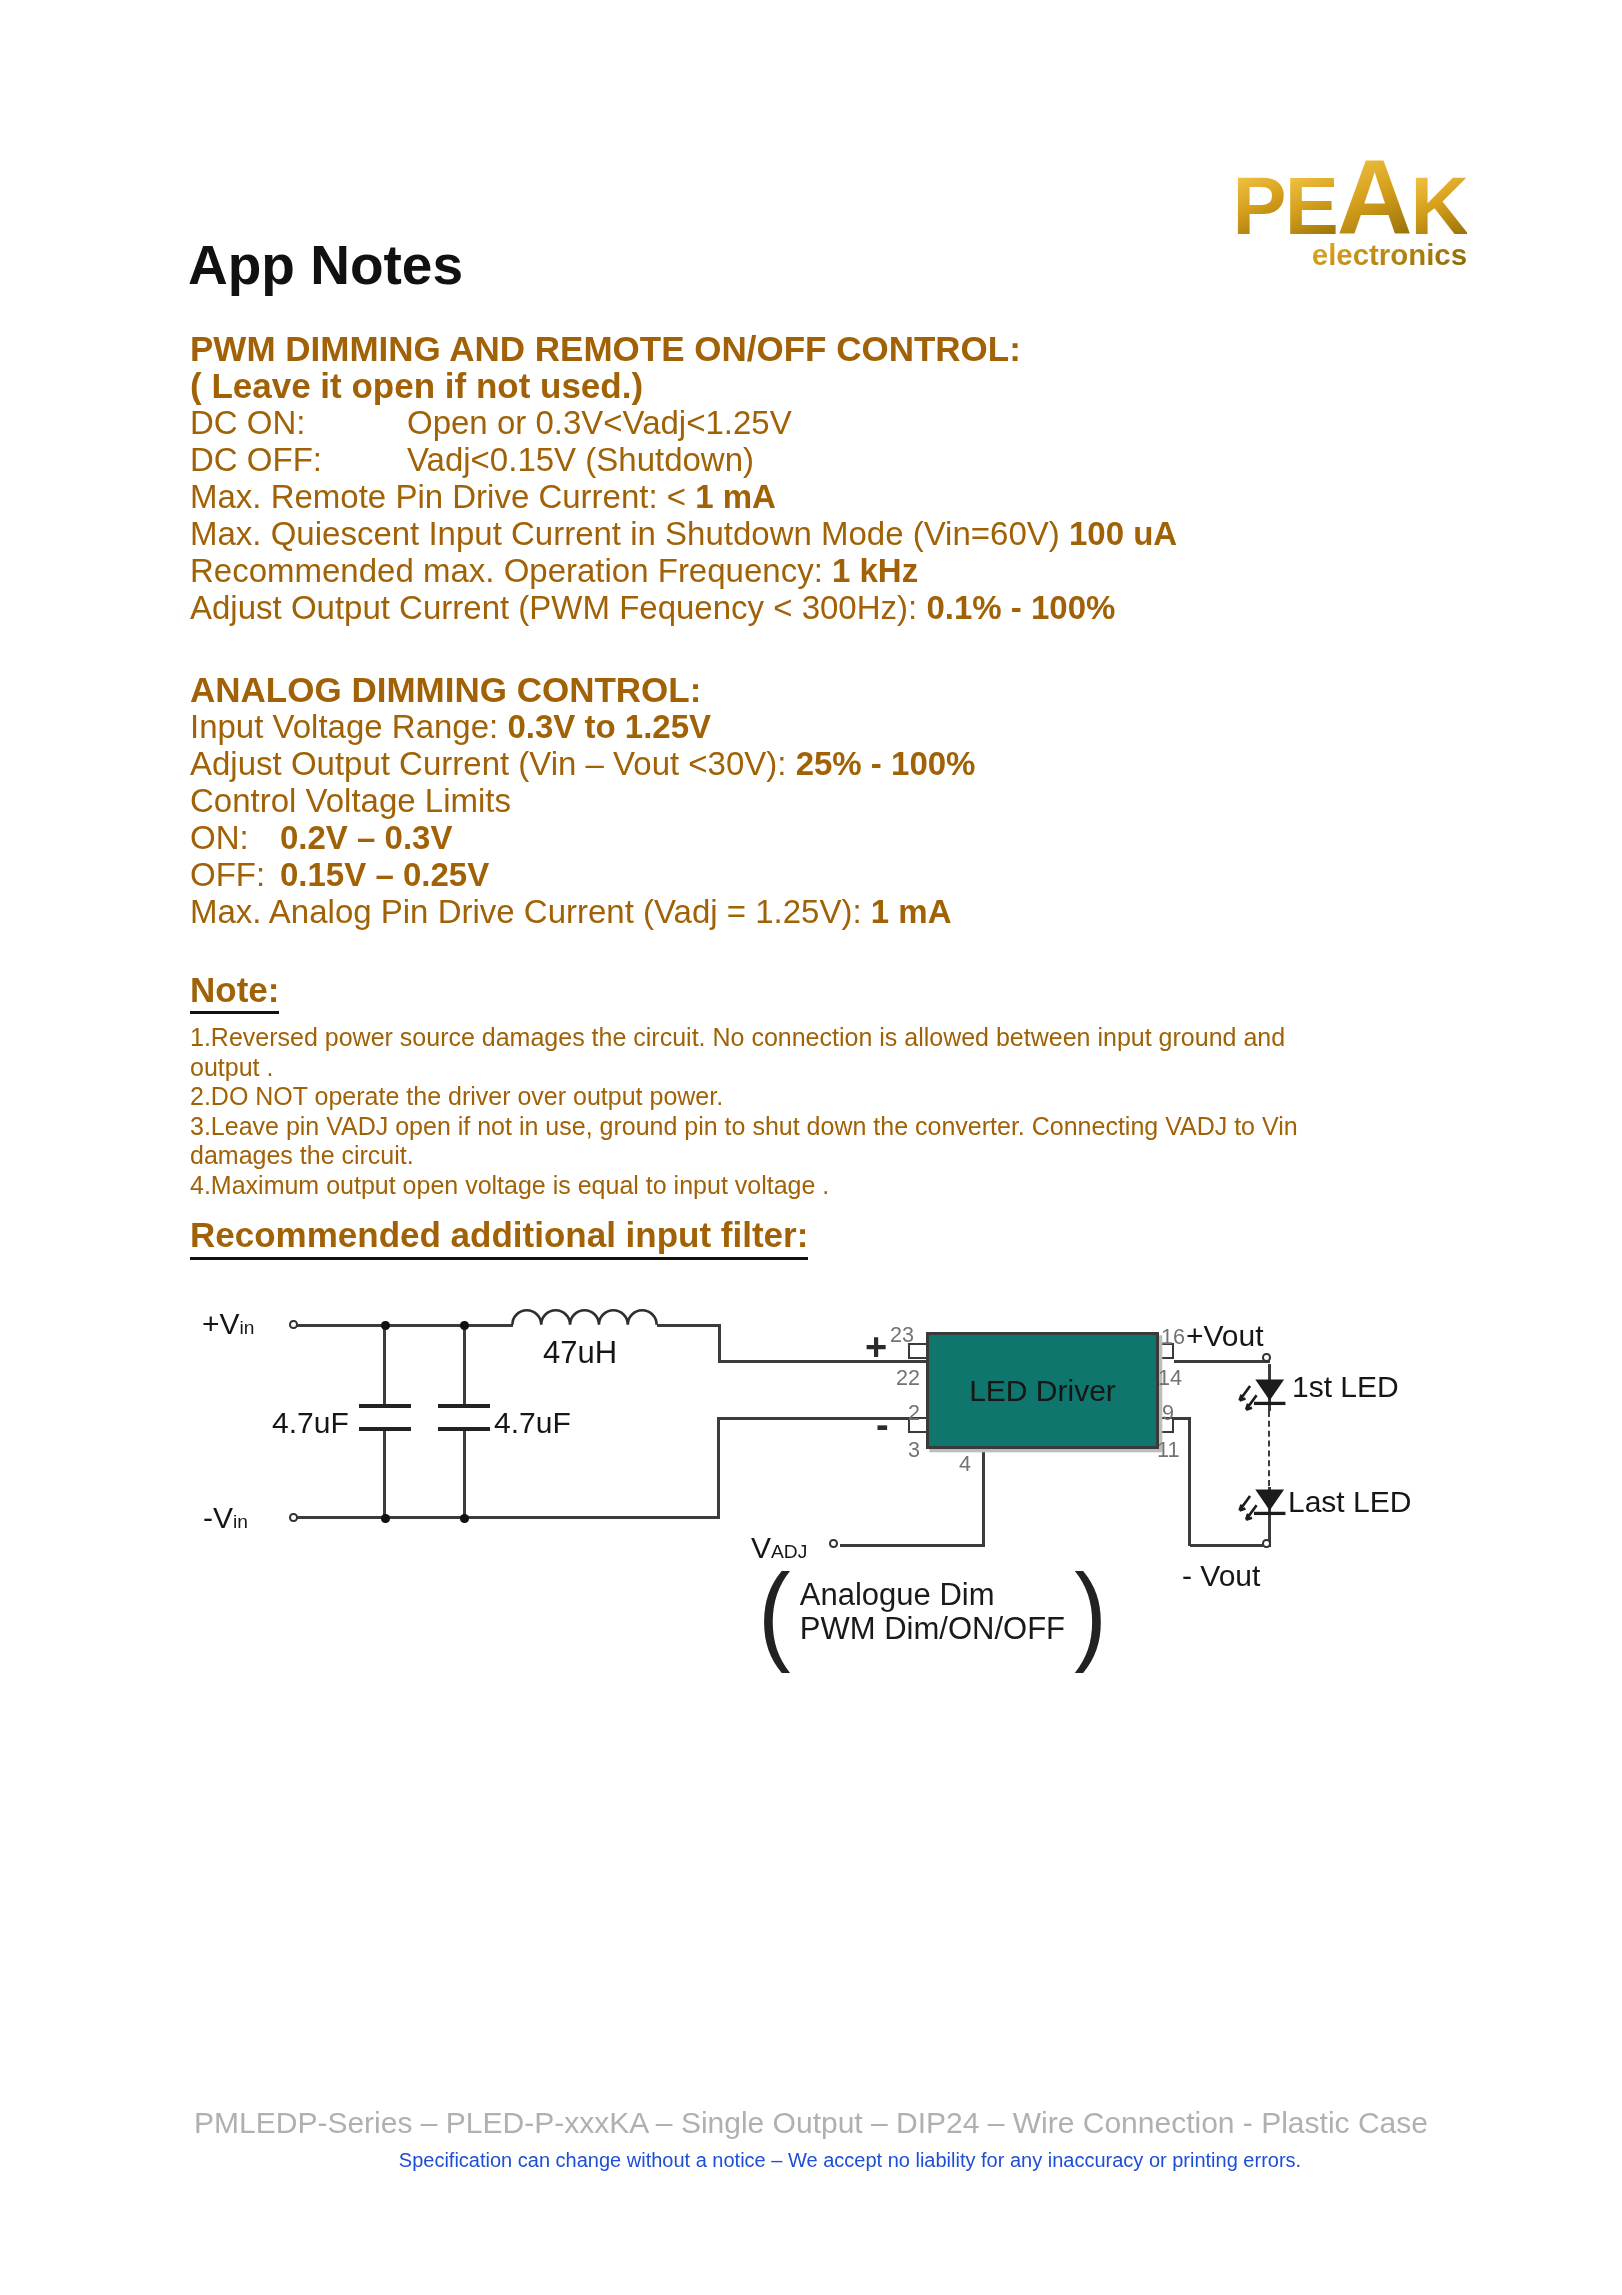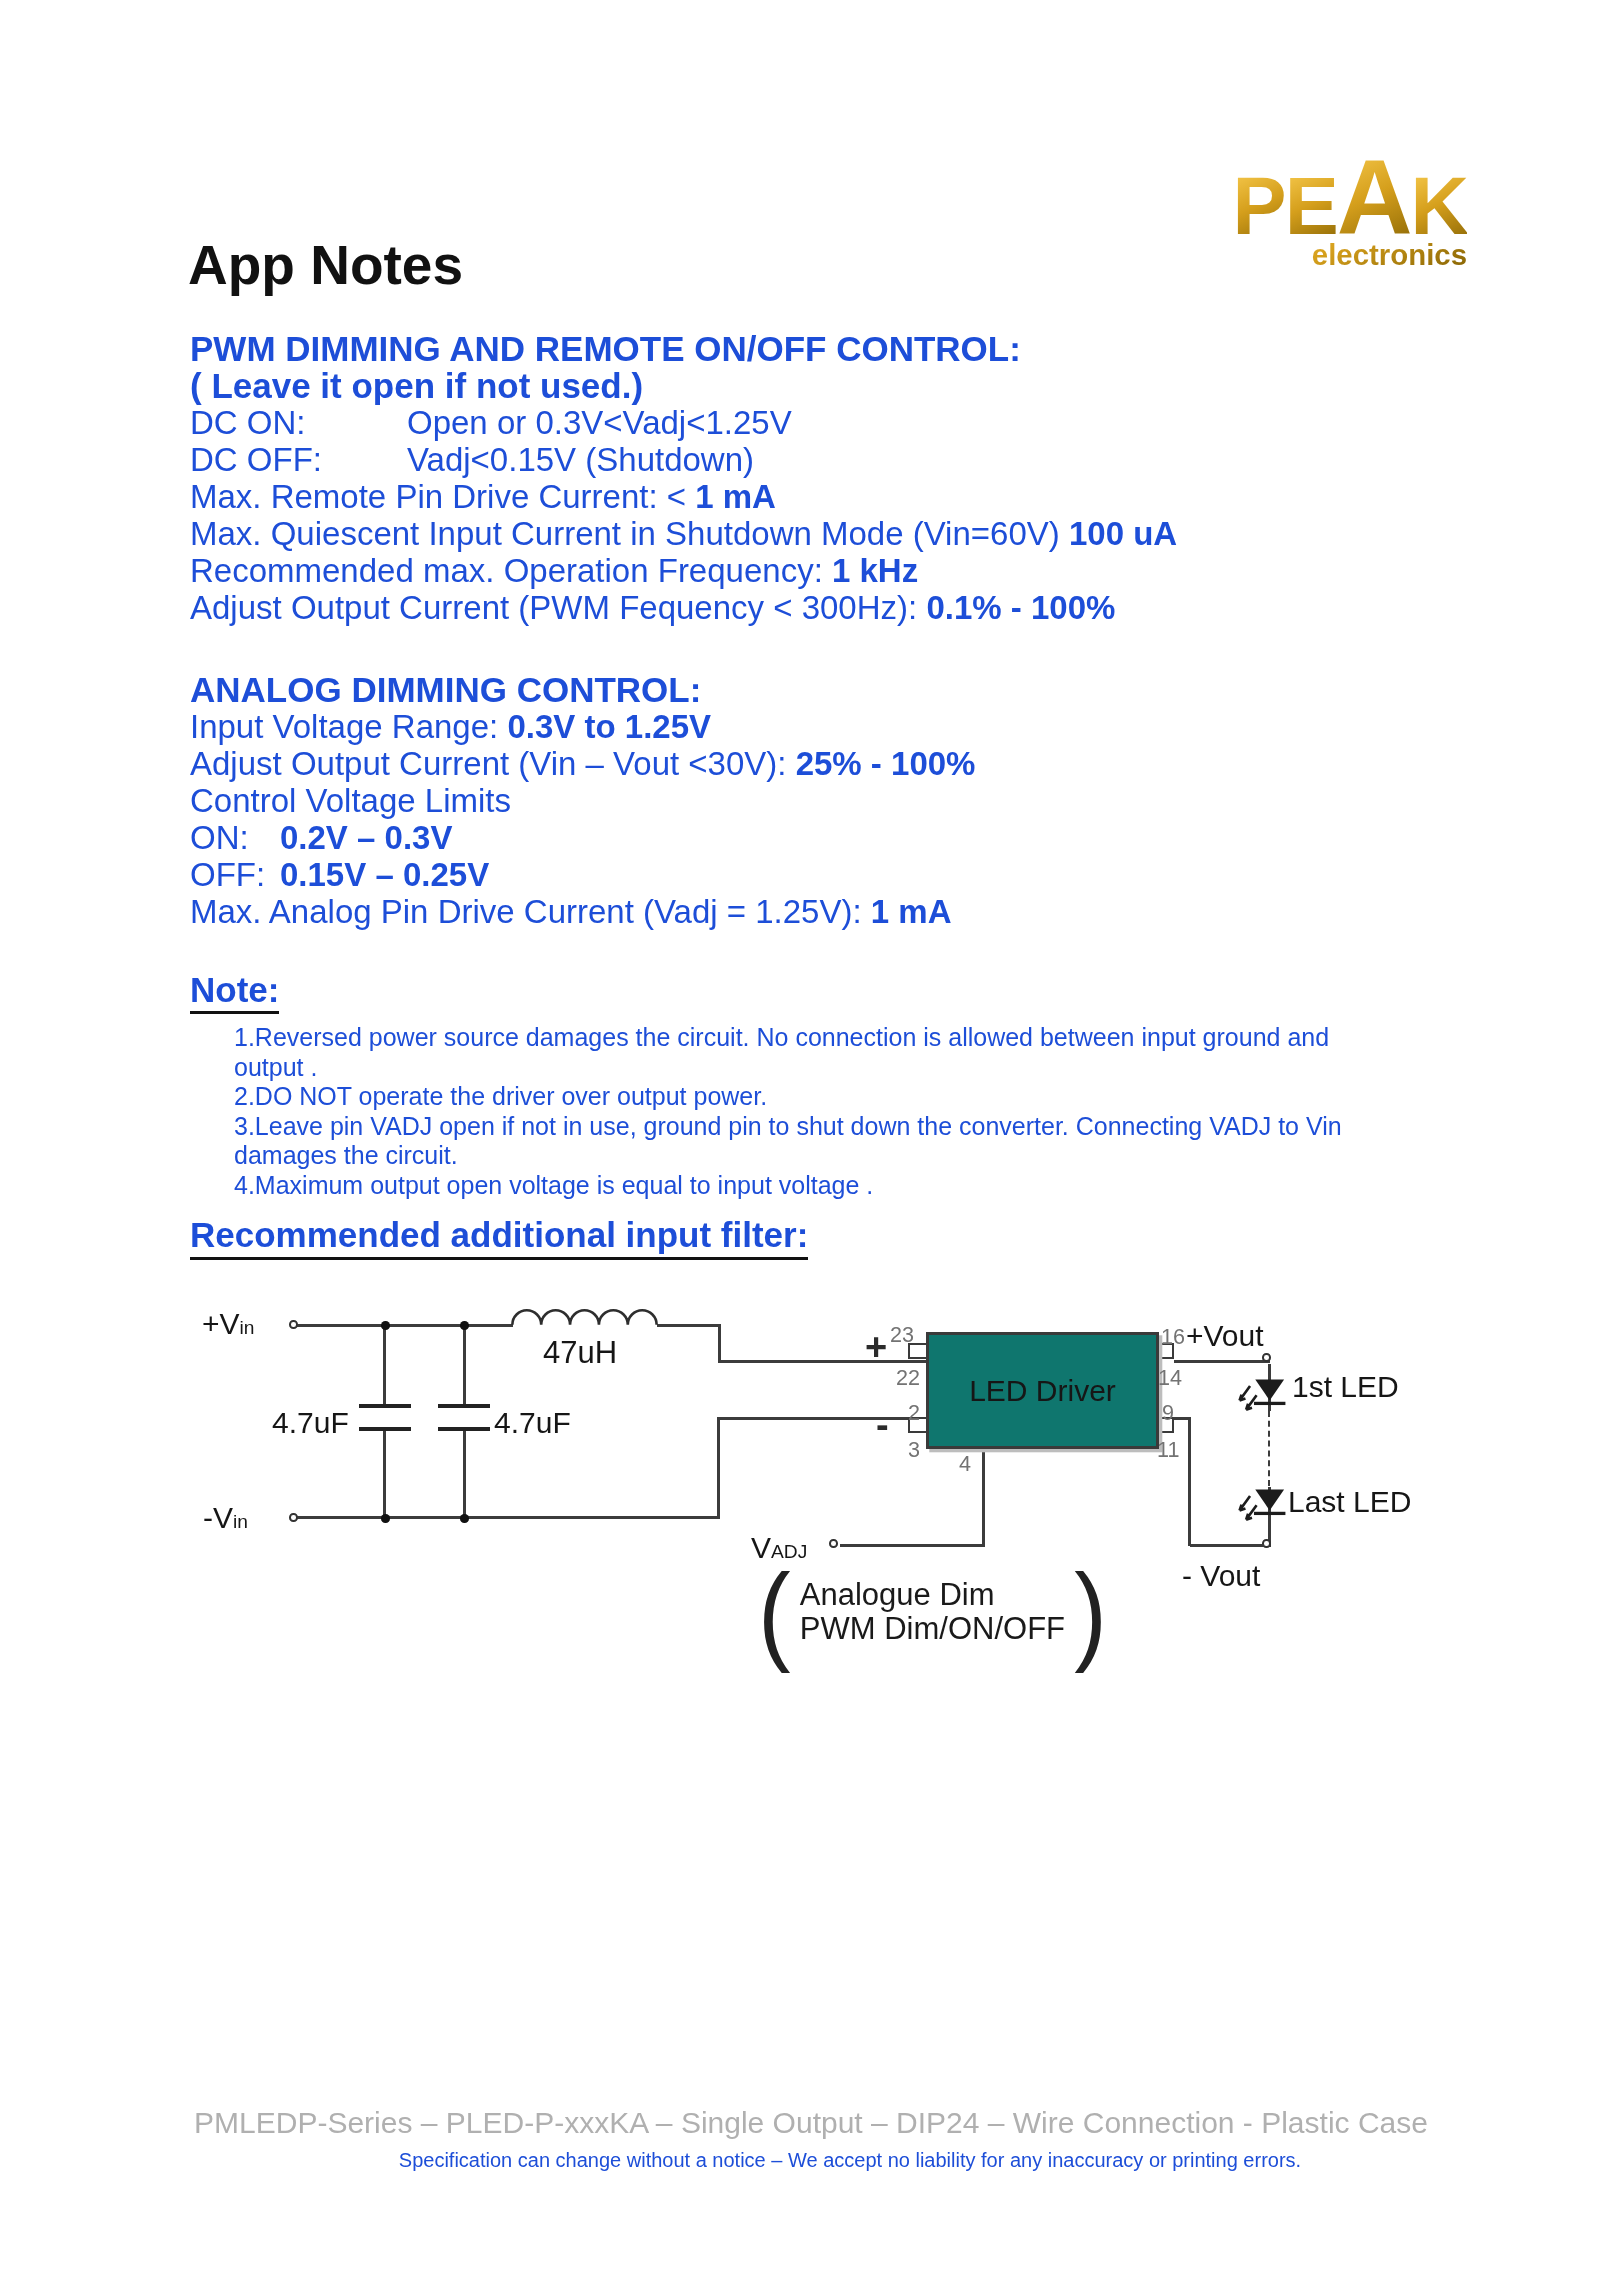--- a/index.html
+++ b/index.html
@@ -14,21 +14,21 @@
   @supports ((-webkit-background-clip:text) or (background-clip:text)){
     .gold{background:linear-gradient(155deg,#f4c649 8%,#d59f1c 48%,#8f6a06 95%);
           -webkit-background-clip:text;background-clip:text;color:transparent;}
   }
   .peak .lP,.peak .lE,.peak .lK{font-size:81px;}
   .peak .lA{font-size:105px;}
   .logo .electronics{display:block;font-size:29.4px;font-weight:bold;margin-top:-10.5px;letter-spacing:0px;}
 
   
   .title{position:absolute;left:188px;top:233px;font-size:55px;font-weight:bold;color:#111;}
-  .section{position:absolute;left:190px;width:1309px;font-size:33px;line-height:37px;color:#1d4ed8;}
+  .section{position:absolute;left:190px;width:1309px;font-size:33px;line-height:37px;color:#a16207;}
   .section .hline{font-size:35px;font-weight:bold;}
   .lbl-wide{display:inline-block;width:217px;}
   .lbl-onoff{display:inline-block;width:90px;}
   b{font-weight:bold;}
   .note-items{font-size:25px;line-height:29.4px;width:1112px;}
   .uline{display:inline-block;border-bottom:3.9px solid #111;padding-bottom:3.3px;}
   .uline2{display:inline-block;border-bottom:3.3px solid #111;padding-bottom:3.9px;}
 
   
   .wire{position:absolute;background:#3c3c3c;}
@@ -85,21 +85,21 @@
     <div><span>Input Voltage Range: </span><b>0.3V to 1.25V</b></div>
     <div><span>Adjust Output Current (Vin – Vout &lt;30V): </span><b>25% - 100%</b></div>
     <div>Control Voltage Limits</div>
     <div><span class="lbl-onoff">ON:</span><b>0.2V – 0.3V</b></div>
     <div><span class="lbl-onoff">OFF:</span><b>0.15V – 0.25V</b></div>
     <div><span>Max. Analog Pin Drive Current (Vadj = 1.25V): </span><b>1 mA</b></div>
   </div>
 
   <div class="section" style="top:971px;">
     <div class="hline"><span class="uline">Note:</span></div>
-    <div class="note-items" style="margin-top:9.2px;margin-left:44px;">
+    <div class="note-items" style="margin-top:9.2px;">
       <div>1.Reversed power source damages the circuit. No connection is allowed between input ground and output .</div>
       <div>2.DO NOT operate the driver over output power.</div>
       <div>3.Leave pin VADJ open if not in use, ground pin to shut down the converter. Connecting VADJ to Vin damages the circuit.</div>
       <div>4.Maximum output open voltage is equal to input voltage .</div>
     </div>
   </div>
 
   <div class="section" style="top:1216px;">
     <div class="hline"><span class="uline2">Recommended additional input filter:</span></div>
   </div>

